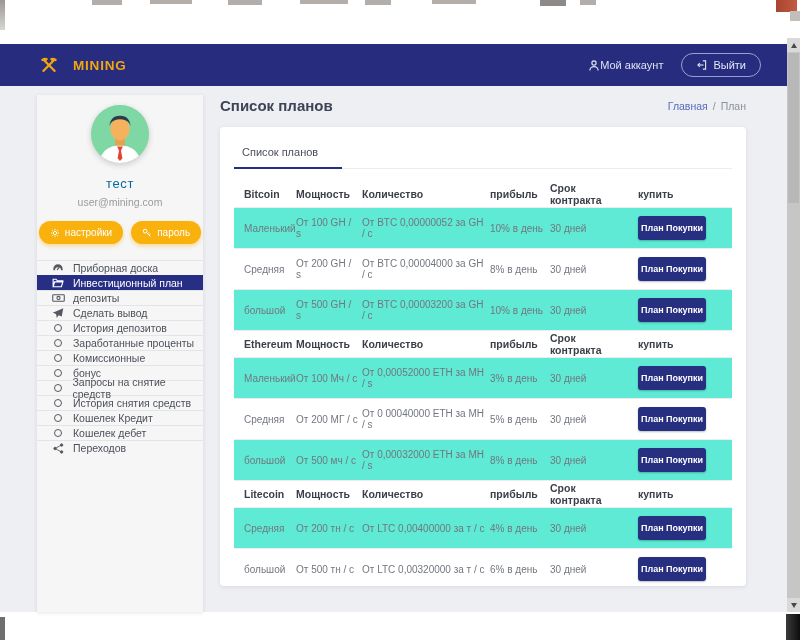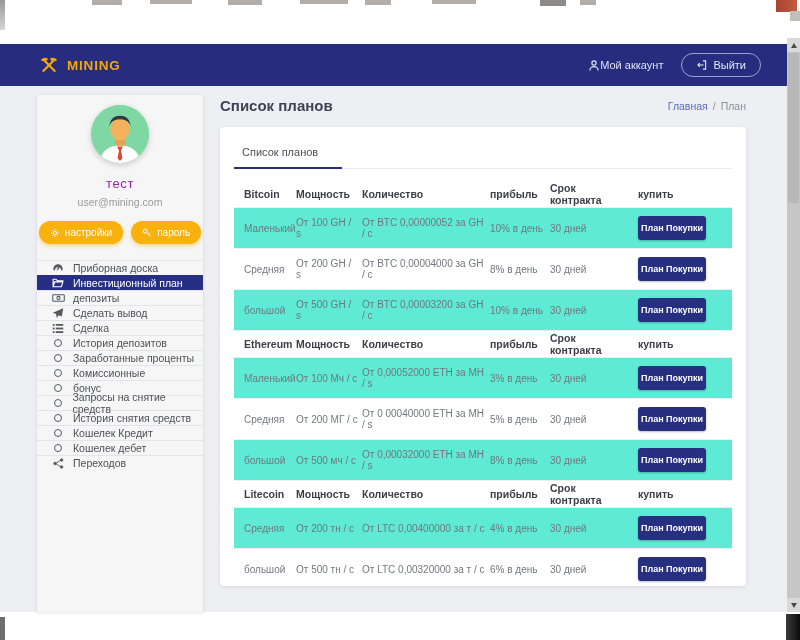--- a/index.html
+++ b/index.html
@@ -11,37 +11,37 @@
   
   .artifact { position:absolute; background:#b3aeaa; }
   .art-red { position:absolute; left:776px; top:0; width:21px; height:12px; background:linear-gradient(90deg,#a84432,#c35b41); }
   .art-gray-tr { position:absolute; left:790px; top:11px; width:10px; height:10px; background:#c2bfbb; }
   .art-left { position:absolute; left:0; top:0; width:5px; height:30px; background:linear-gradient(#9a9794,#d8d6d3); }
   .art-bl { position:absolute; left:0; top:617px; width:5px; height:23px; background:#6e6e6e; }
 
   
   .navbar { position:absolute; left:0; top:44px; width:787px; height:42px; background:#272c7e;
             display:flex; align-items:center; justify-content:space-between; padding:0 26px 0 38px; }
-  .brand { display:flex; align-items:center; gap:7px; color:#f3a70b; }
+  .brand { display:flex; align-items:center; gap:13px; color:#f3a70b; }
   .brand-text { font-size:13.5px; font-weight:bold; letter-spacing:.8px; color:#f3a70b; }
   .nav-right { display:flex; align-items:center; gap:18px; }
   .nav-account { display:flex; align-items:center; gap:0; color:#dfe3f4; font-size:11px; cursor:pointer; }
   .btn-logout { display:flex; align-items:flex-start; gap:6px; color:#e4e7f6; font-size:11px;
                 border:1.4px solid #9aa1cf; border-radius:15px; padding:5px 14px; background:transparent; cursor:pointer; }
 
   
   .page-bg { position:absolute; left:0; top:86px; width:787px; height:526px; background:#edeff3; }
 
   
   .sidebar { position:absolute; left:37px; top:95px; width:166px; height:517px; background:#f6f6f7;
              box-shadow:0 1px 4px rgba(40,40,80,.12); overflow:hidden; }
   .profile { text-align:center; padding-top:10px; }
   .avatar-wrap { width:58px; height:58px; border-radius:50%; margin:0 auto; overflow:hidden;
                  box-shadow:0 2px 6px rgba(0,0,0,.18); background:#7fd8a4; }
-  .user-name { margin-top:13px; font-size:13px; color:#a21caf; letter-spacing:.6px; }
+  .user-name { margin-top:13px; font-size:13px; color:#0369a1; letter-spacing:.6px; }
   .user-email { margin-top:5px; font-size:10.5px; color:#9b9b9b; }
   .profile-actions { display:flex; justify-content:center; gap:8px; margin-top:13px; }
   .pill-btn { display:flex; align-items:center; gap:5px; background:#f9b20d; color:#fff; border:none;
               font-size:10px; padding:6px 11px; border-radius:13px; cursor:pointer;
               box-shadow:0 2px 4px rgba(249,178,13,.45); font-family:inherit; }
   .menu { margin-top:16px; }
   .mi { display:flex; align-items:center; height:15px; padding-left:13px; font-size:10.5px; color:#4c5158;
         border-top:1px solid #e4e4e7; cursor:pointer; background:transparent; }
   .mi .mic { width:16px; margin-right:7px; display:flex; align-items:center; justify-content:center; color:#55595f; }
   .mi.active { background:#272f85; color:#fff; border-top-color:#272f85; }
@@ -205,33 +205,20 @@
       <div class="mi">
         <span class="mic">
           <svg width="12" height="12" viewBox="0 0 16 16" fill="currentColor">
             <path d="M15 1.5 L1 7.6 L5.4 9.4 L6.4 14.5 L8.7 11 L13 12.8 Z"></path>
           </svg>
         </span>
         <span>Сделать вывод</span>
       </div>
       <div class="mi">
         <span class="mic">
-          <svg width="12" height="11" viewBox="0 0 16 14" fill="currentColor">
-            <rect x="1" y="1" width="2.4" height="2.4"></rect>
-              <rect x="5" y="1" width="10" height="2.4"></rect>
-            <rect x="1" y="5.8" width="2.4" height="2.4"></rect>
-              <rect x="5" y="5.8" width="10" height="2.4"></rect>
-            <rect x="1" y="10.6" width="2.4" height="2.4"></rect>
-              <rect x="5" y="10.6" width="10" height="2.4"></rect>
-          </svg>
-        </span>
-        <span>Сделка</span>
-      </div>
-      <div class="mi">
-        <span class="mic">
             <span class="ring"></span>
           </span>
         <span>История депозитов</span>
       </div>
       <div class="mi">
         <span class="mic">
             <span class="ring"></span>
           </span>
         <span>Заработанные проценты</span>
       </div>

